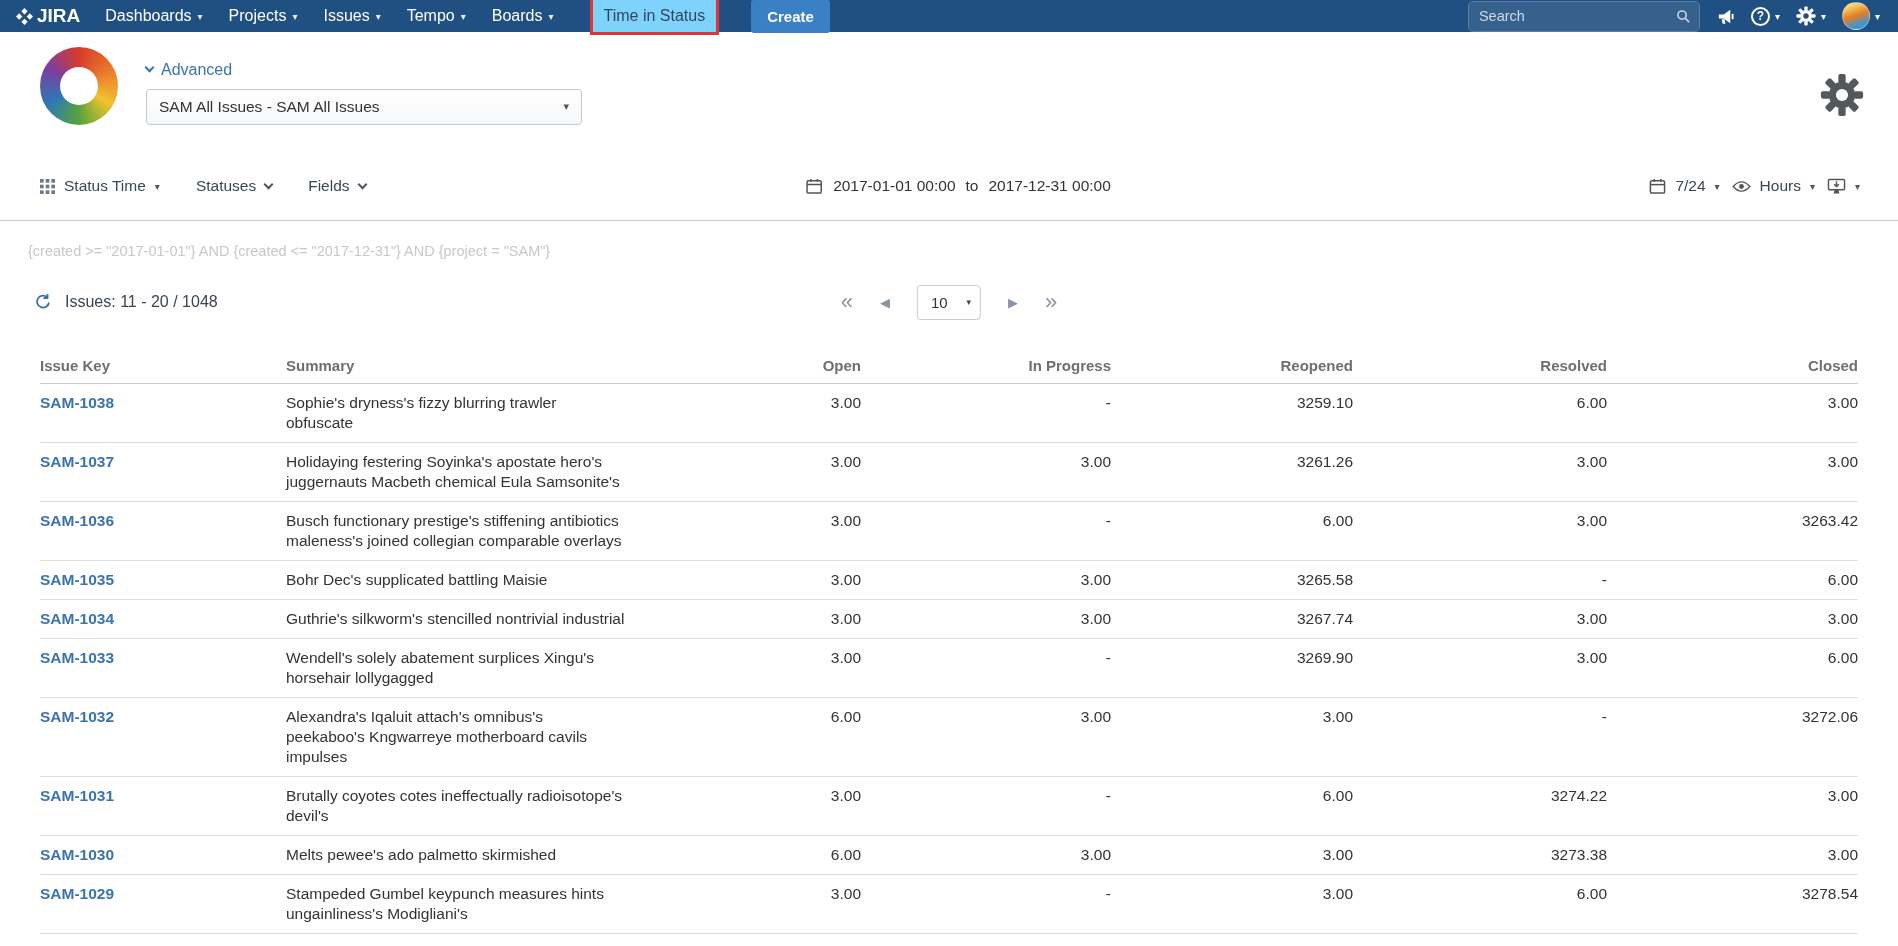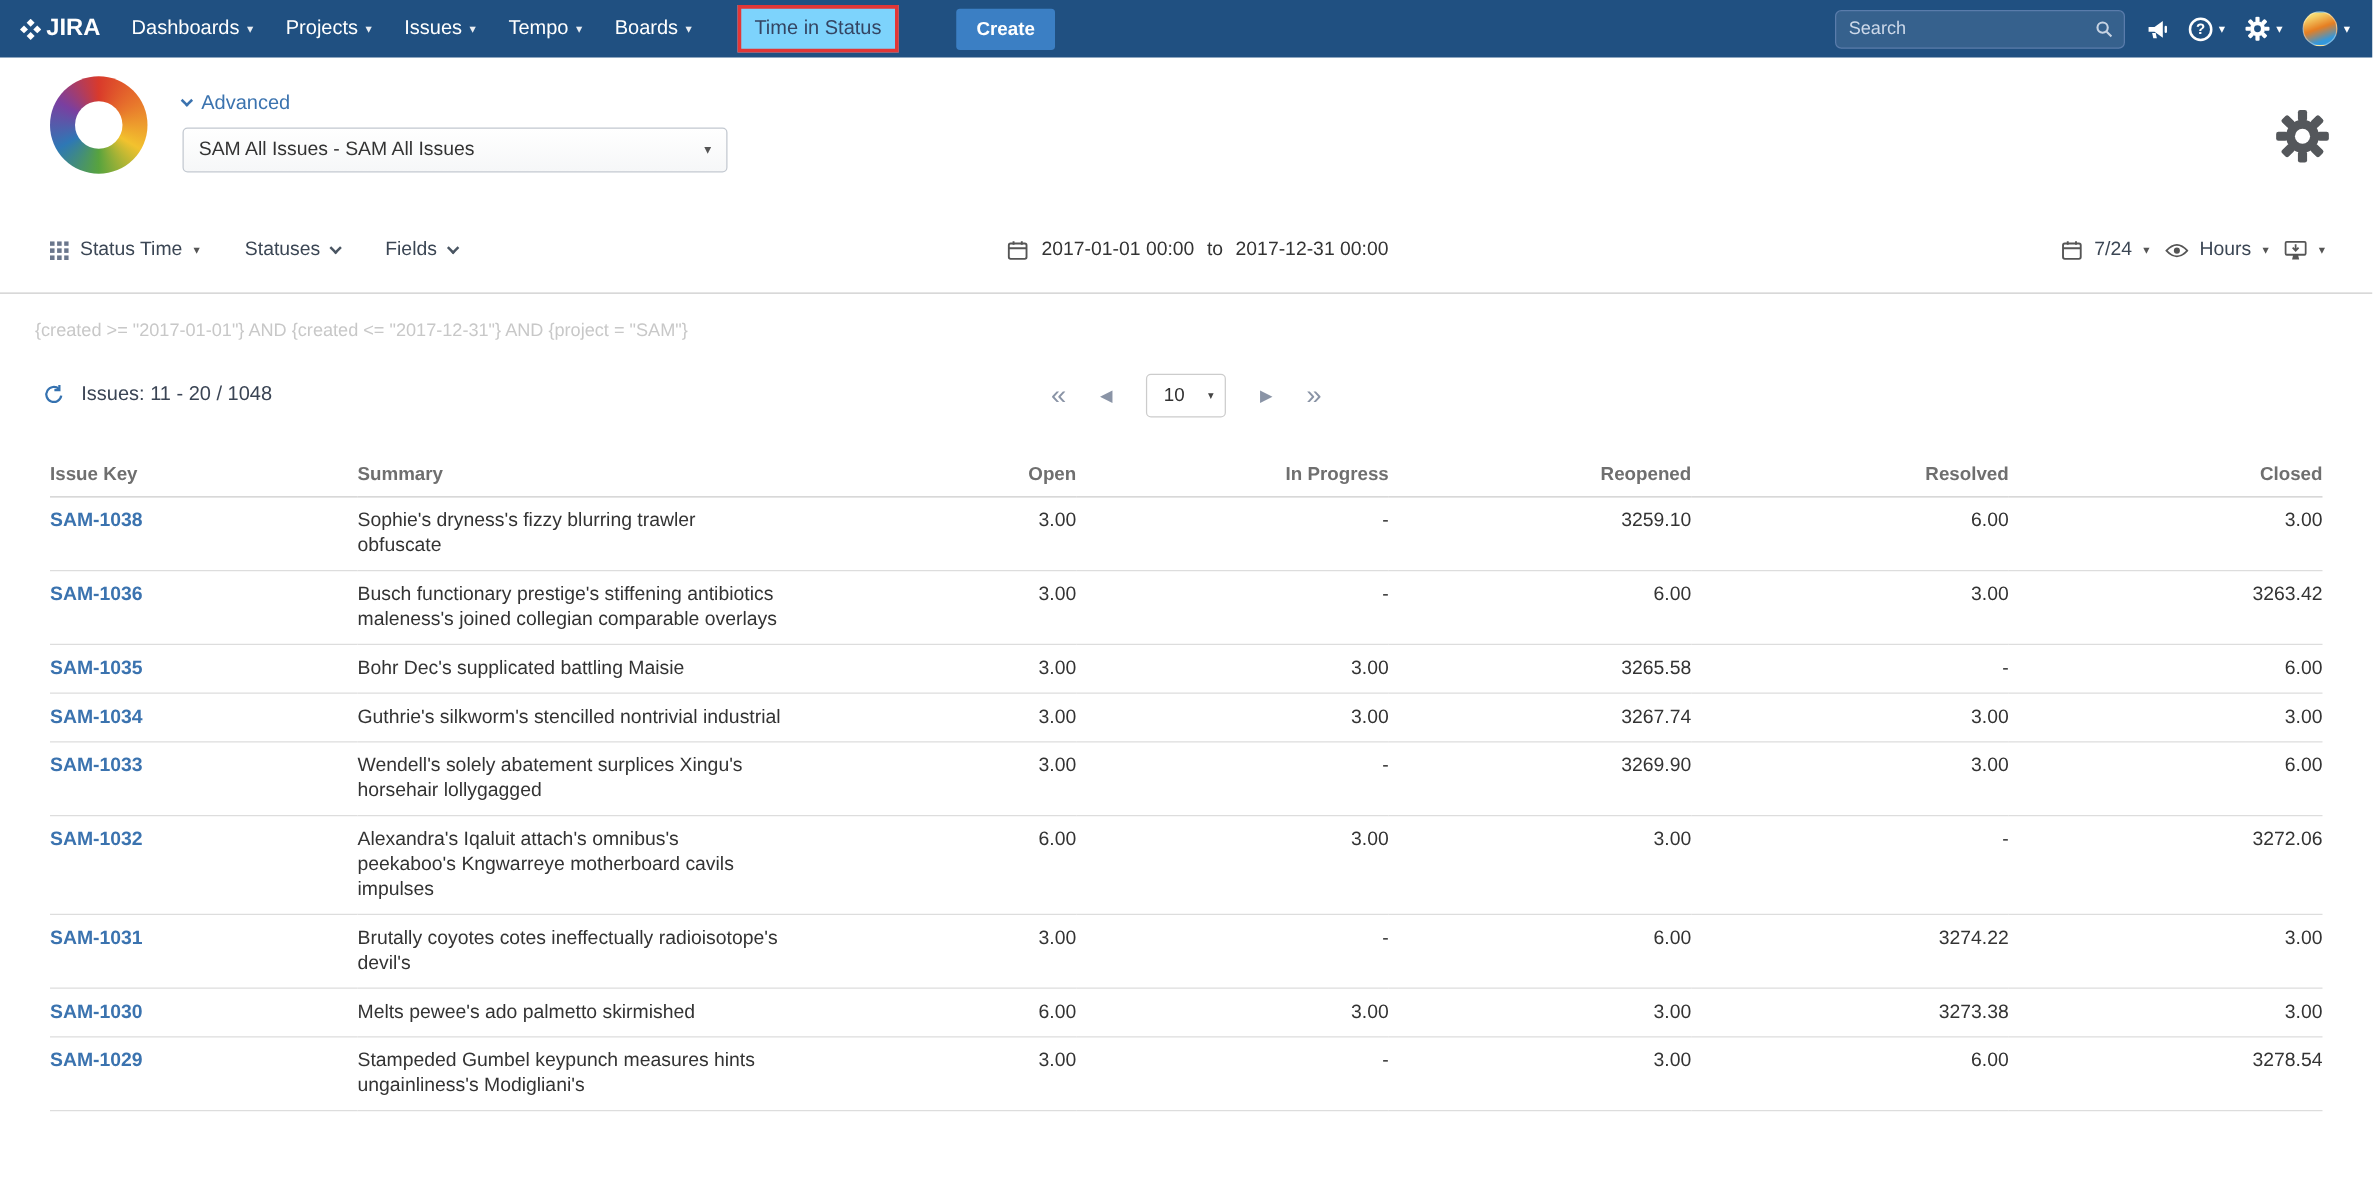--- a/index.html
+++ b/index.html
@@ -5,27 +5,27 @@
   * { box-sizing: border-box; }
   html, body { margin: 0; padding: 0; }
   body {
     width: 1898px; height: 946px; overflow: hidden;
     background: #fff; color: #333;
     font-family: "Liberation Sans", sans-serif;
     position: relative;
   }
 
   
-  .top-nav { height: 46px; background: #205081; display: flex; align-items: center; padding: 0 18px 0 16px; justify-content: center; }
+  .top-nav { height: 32px; background: #205081; display: flex; align-items: center; padding: 0 18px 0 16px; justify-content: center; }
   .logo { color: #fff; font-size: 19px; font-weight: bold; display: flex; align-items: center; gap: 4px; margin-right: 12px; cursor: pointer; }
   .nav-menu { list-style: none; display: flex; align-items: center; margin: 0; padding: 0; height: 100%; }
   .nav-item { color: #fff; font-size: 16px; padding: 0 13px; display: flex; align-items: center; gap: 6px; height: 100%; cursor: pointer; white-space: nowrap; }
   .nav-caret { font-size: 10px; opacity: .9; }
   .nav-item-highlight { background: #7dd3fc; color: #344563; border: 3px solid #e23636; height: 38px; padding: 0 11px; display: flex; align-items: center; font-size: 16px; margin: 0 23px; cursor: pointer; white-space: nowrap; }
-  .create-btn { margin-left: 23px; background: #3b7fc4; color: #fff; border: none; border-radius: 3px; font-size: 15px; font-weight: bold; padding: 8px 16px; font-family: inherit; cursor: pointer; }
+  .create-btn { margin-left: 9px; background: #3b7fc4; color: #fff; border: none; border-radius: 3px; font-size: 15px; font-weight: bold; padding: 8px 16px; font-family: inherit; cursor: pointer; }
   .nav-right { margin-left: auto; display: flex; align-items: center; gap: 16px; }
   .search-box { position: relative; width: 232px; height: 31px; background: rgba(255,255,255,.1); border: 1px solid #5a7cab; border-radius: 5px; display: flex; align-items: center; }
   .search-box input { flex: 1; background: transparent; border: none; outline: none; color: #7dd3fc; font-size: 14.5px; padding: 0 30px 0 10px; font-family: inherit; }
   .search-box input::placeholder { color: #cdd9ea; }
   .search-icon { position: absolute; right: 8px; top: 7px; }
   .icon-btn { display: flex; align-items: center; gap: 5px; color: #fff; cursor: pointer; }
   .help-circle { width: 19px; height: 19px; border: 2px solid #fff; border-radius: 50%; font-size: 12px; font-weight: bold; display: flex; align-items: center; justify-content: center; }
   .avatar { width: 28px; height: 28px; border-radius: 50%; background: linear-gradient(160deg, #f5d76e 15%, #e67e22 48%, #3498db 80%); border: 1px solid rgba(255,255,255,.35); }
   .white-caret { color: #fff; font-size: 10px; }
 
@@ -307,20 +307,29 @@
         <tr>
           <td class="col-key"><a href="#" class="issue-link">SAM-1038</a></td>
           <td class="col-summary">Sophie's dryness's fizzy blurring trawler obfuscate</td>
           <td class="col-num">3.00</td>
           <td class="col-num">-</td>
           <td class="col-num">3259.10</td>
           <td class="col-num">6.00</td>
           <td class="col-num">3.00</td>
         </tr>
         <tr>
+          <td class="col-key"><a href="#" class="issue-link">SAM-1037</a></td>
+          <td class="col-summary">Holidaying festering Soyinka's apostate hero's juggernauts Macbeth chemical Eula Samsonite's</td>
+          <td class="col-num">3.00</td>
+          <td class="col-num">3.00</td>
+          <td class="col-num">3261.26</td>
+          <td class="col-num">3.00</td>
+          <td class="col-num">3.00</td>
+        </tr>
+        <tr>
           <td class="col-key"><a href="#" class="issue-link">SAM-1036</a></td>
           <td class="col-summary">Busch functionary prestige's stiffening antibiotics maleness's joined collegian comparable overlays</td>
           <td class="col-num">3.00</td>
           <td class="col-num">-</td>
           <td class="col-num">6.00</td>
           <td class="col-num">3.00</td>
           <td class="col-num">3263.42</td>
         </tr>
         <tr>
           <td class="col-key"><a href="#" class="issue-link">SAM-1035</a></td>

